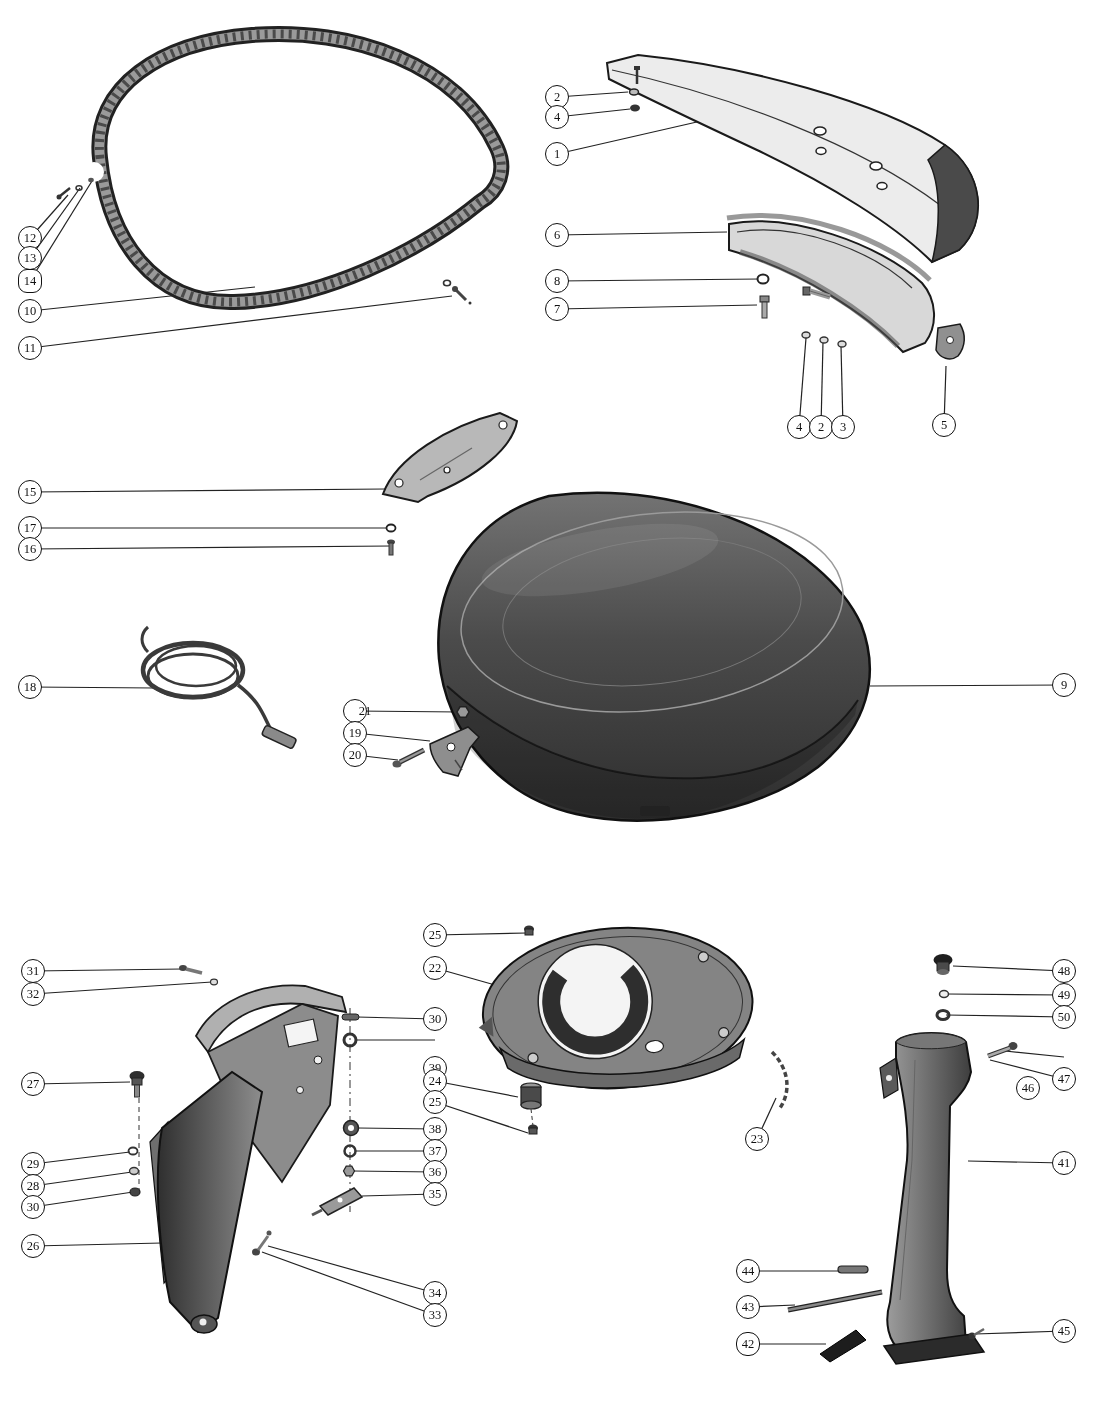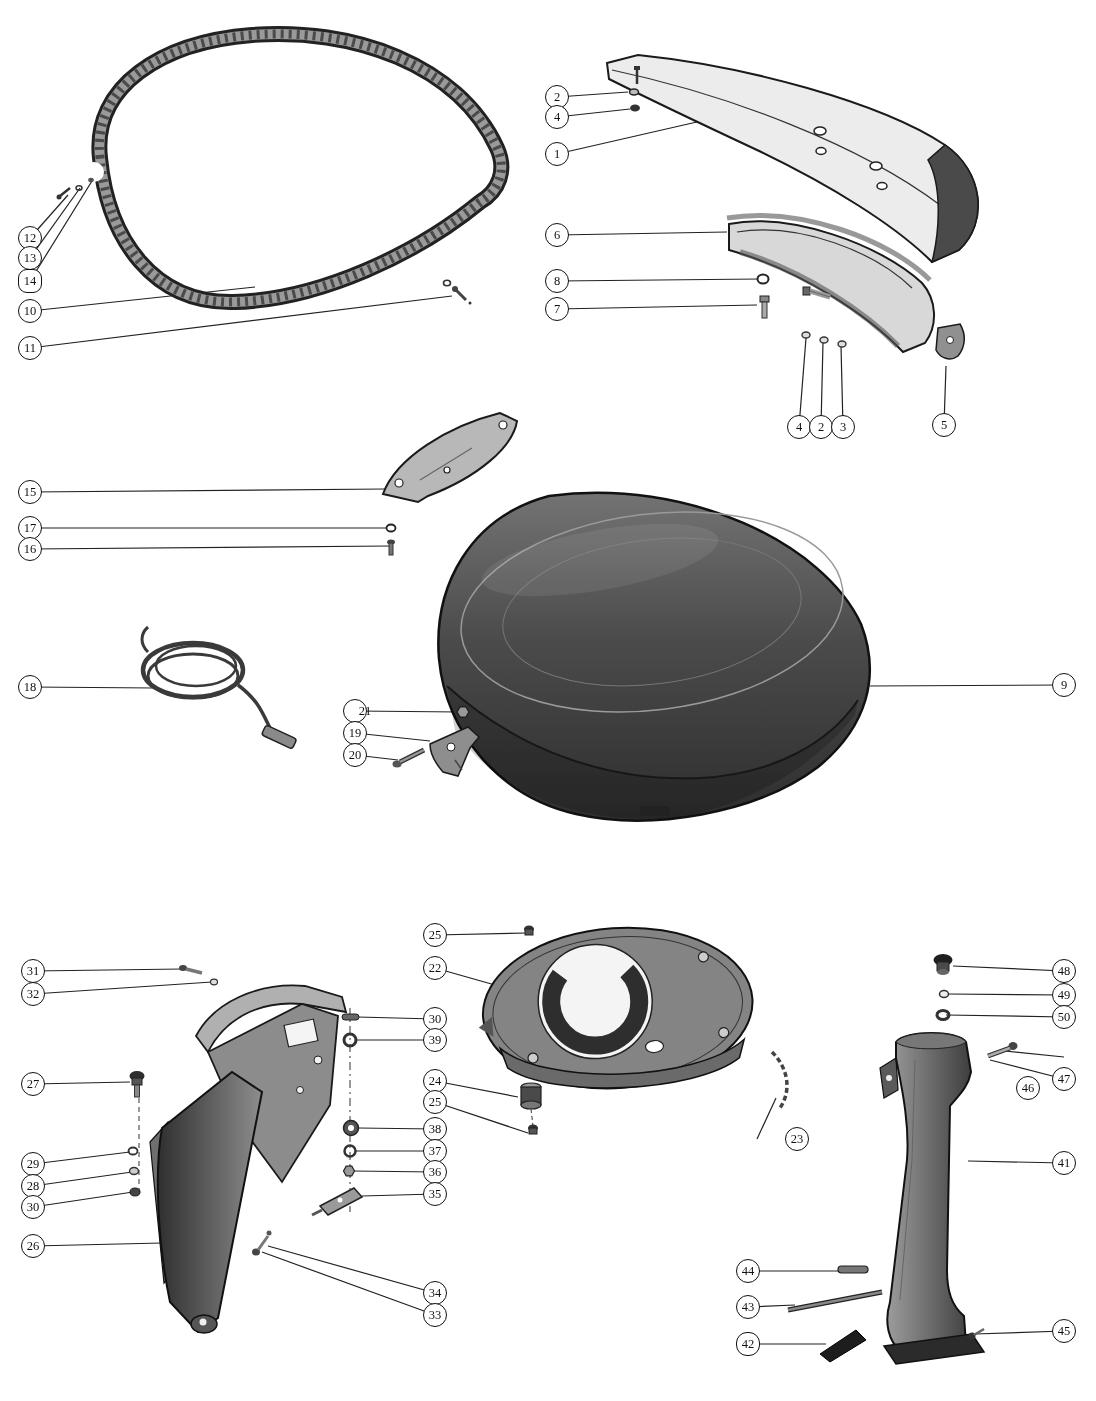--- a/index.html
+++ b/index.html
@@ -309,35 +309,35 @@
       <div class="callout" style="left: 18px; top: 675px;">18</div>
       <div class="callout" style="left: 1052px; top: 673px;">9</div>
       <div class="callout" style="left: 343px; top: 699px; padding-left: 20px;">21</div>
       <div class="callout" style="left: 343px; top: 721px;">19</div>
       <div class="callout" style="left: 343px; top: 743px;">20</div>
       <div class="callout" style="left: 423px; top: 923px;">25</div>
       <div class="callout" style="left: 423px; top: 956px;">22</div>
       <div class="callout" style="left: 21px; top: 959px;">31</div>
       <div class="callout" style="left: 21px; top: 982px;">32</div>
       <div class="callout" style="left: 423px; top: 1007px;">30</div>
-      <div class="callout" style="left: 423px; top: 1028px;">39</div>
+      <div class="callout" style="left: 423px; top: 1056px;">39</div>
       <div class="callout" style="left: 21px; top: 1072px;">27</div>
       <div class="callout" style="left: 423px; top: 1069px;">24</div>
       <div class="callout" style="left: 423px; top: 1090px;">25</div>
       <div class="callout" style="left: 423px; top: 1117px;">38</div>
       <div class="callout" style="left: 423px; top: 1139px;">37</div>
       <div class="callout" style="left: 423px; top: 1160px;">36</div>
       <div class="callout" style="left: 423px; top: 1182px;">35</div>
       <div class="callout" style="left: 21px; top: 1152px;">29</div>
       <div class="callout" style="left: 21px; top: 1174px;">28</div>
       <div class="callout" style="left: 21px; top: 1195px;">30</div>
       <div class="callout" style="left: 21px; top: 1234px;">26</div>
       <div class="callout" style="left: 423px; top: 1281px;">34</div>
       <div class="callout" style="left: 423px; top: 1303px;">33</div>
-      <div class="callout" style="left: 785px; top: 1127px;">23</div>
+      <div class="callout" style="left: 745px; top: 1127px;">23</div>
       <div class="callout" style="left: 1052px; top: 959px;">48</div>
       <div class="callout" style="left: 1052px; top: 983px;">49</div>
       <div class="callout" style="left: 1052px; top: 1005px;">50</div>
       <div class="callout" style="left: 1016px; top: 1045px; margin-top: 31px;">46</div>
       <div class="callout" style="left: 1052px; top: 1067px;">47</div>
       <div class="callout" style="left: 1052px; top: 1151px;">41</div>
       <div class="callout" style="left: 736px; top: 1259px;">44</div>
       <div class="callout" style="left: 736px; top: 1295px;">43</div>
       <div class="callout" style="left: 736px; top: 1332px; border-radius: 11px;">42</div>
       <div class="callout" style="left: 1052px; top: 1319px;">45</div>

